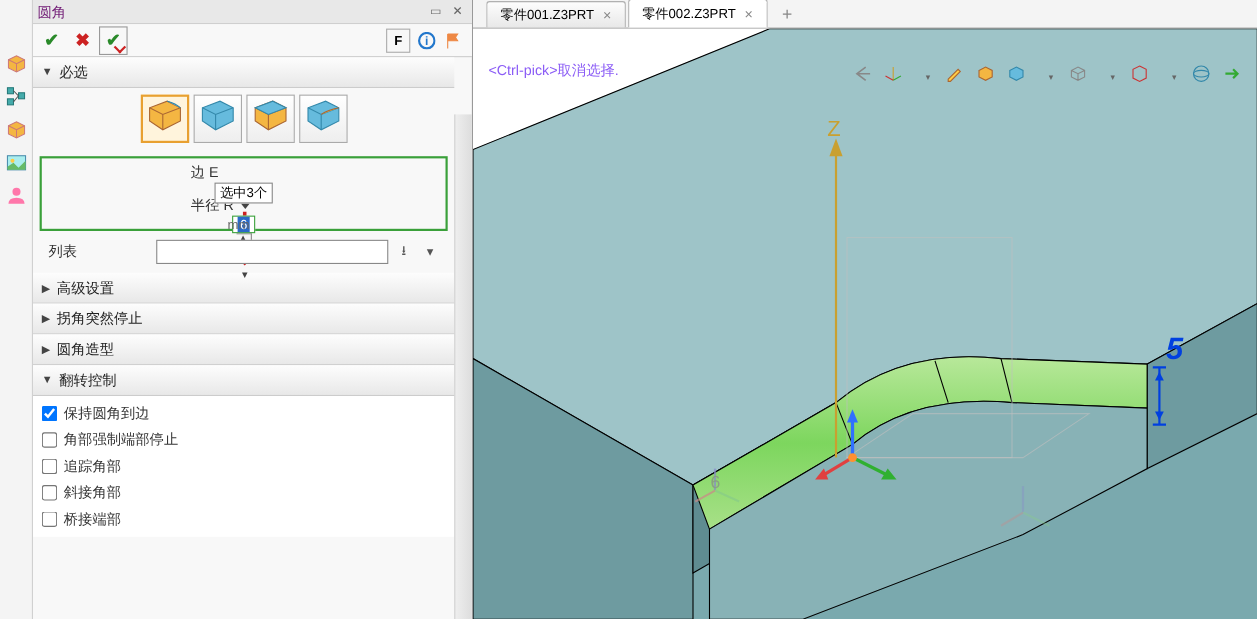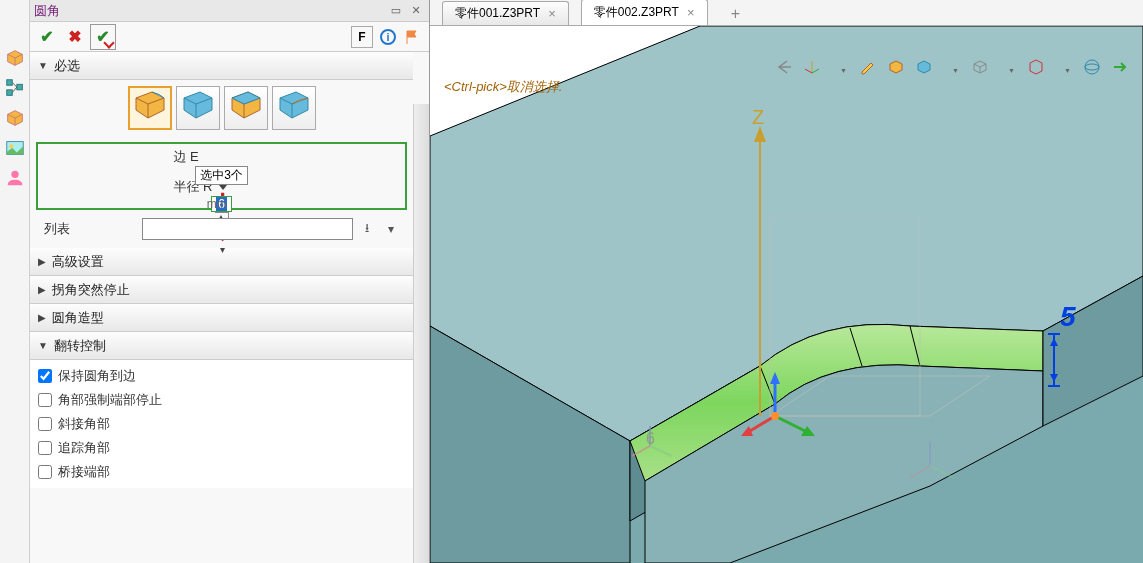--- a/index.html
+++ b/index.html
@@ -59,30 +59,30 @@
 .check-row input { margin-right: 6px; width: 14px; height: 14px; }
 .check-row label { font-size: 13px; color: #333; }
 
 .panel-scroll { width: 16px; background: linear-gradient(to right,#eee,#ddd); border-left: 1px solid #ccc; position: absolute; right: 0; top: 52px; bottom: 0; }
 .panel-body { position: relative; flex: 1; overflow: hidden; }
 .panel-content { margin-right: 16px; }
 
 
 .workspace { flex: 1; position: relative; display: flex; flex-direction: column; }
 .tabbar { height: 26px; display: flex; align-items: flex-end; background: #f4f4f4; border-bottom: 1px solid #aaa; padding-left: 12px; }
-.tab { height: 24px; padding: 0 12px; border: 1px solid #aaa; border-bottom: none; display: flex; align-items: center; background: linear-gradient(#fdfdfd,#e8e8e8); margin-right: 12px; font-size: 12px; border-radius: 3px 3px 0 0; }
+.tab { height: 24px; padding: 0 12px; border: 1px solid #aaa; border-bottom: none; display: flex; align-items: center; background: linear-gradient(#fdfdfd,#e8e8e8); margin-right: 2px; font-size: 12px; border-radius: 3px 3px 0 0; }
 .tab.active { background: #fff; height: 26px; position: relative; z-index: 2; }
 .tab .close { margin-left: 8px; color: #888; font-size: 13px; }
 .tab-add { width: 24px; height: 22px; display: flex; align-items: center; justify-content: center; color: #888; font-size: 16px; margin-left: 4px; }
 
 .view-toolbar { position: absolute; top: 32px; right: 8px; display: flex; align-items: center; gap: 4px; }
 .vtbtn { width: 24px; height: 24px; display: flex; align-items: center; justify-content: center; }
 .vtdd::after { content: '▾'; font-size: 8px; color: #666; margin-left: 1px; }
 
-.hint { position: absolute; top: 52px; left: 14px; font-size: 13px; color: #a16207; line-height: 18px; font-style: italic; }
+.hint { position: absolute; top: 29px; left: 14px; font-size: 13px; color: #8b5cf6; line-height: 18px; }
 
 .canvas { flex: 1; position: relative; overflow: hidden; }
 .canvas svg { width: 100%; height: 100%; }
 
 
 .cube { width: 22px; height: 22px; }
 </style>
 </head>
 <body>
 
@@ -239,25 +239,25 @@
           <div class="check-row">
               <input type="checkbox" checked="" style="">
               <label>保持圆角到边</label>
             </div>
           <div class="check-row">
               <input type="checkbox" style="">
               <label>角部强制端部停止</label>
             </div>
           <div class="check-row">
               <input type="checkbox" style="">
-              <label>斜接角部</label>
+              <label>追踪角部</label>
             </div>
           <div class="check-row">
               <input type="checkbox" style="">
-              <label>追踪角部</label>
+              <label>斜接角部</label>
             </div>
           <div class="check-row">
               <input type="checkbox" style="">
               <label>桥接端部</label>
             </div>
         </div>
 
       </div>
       <div class="panel-scroll"></div>
     </div>

